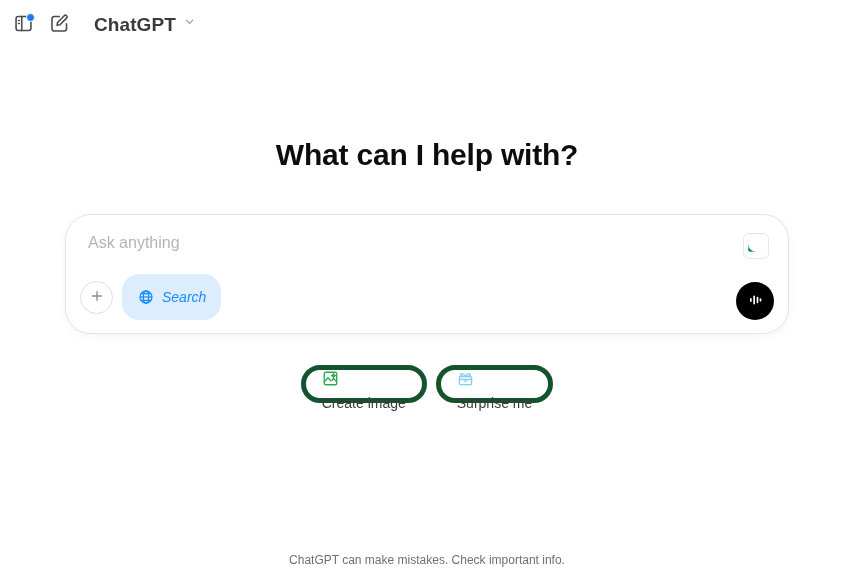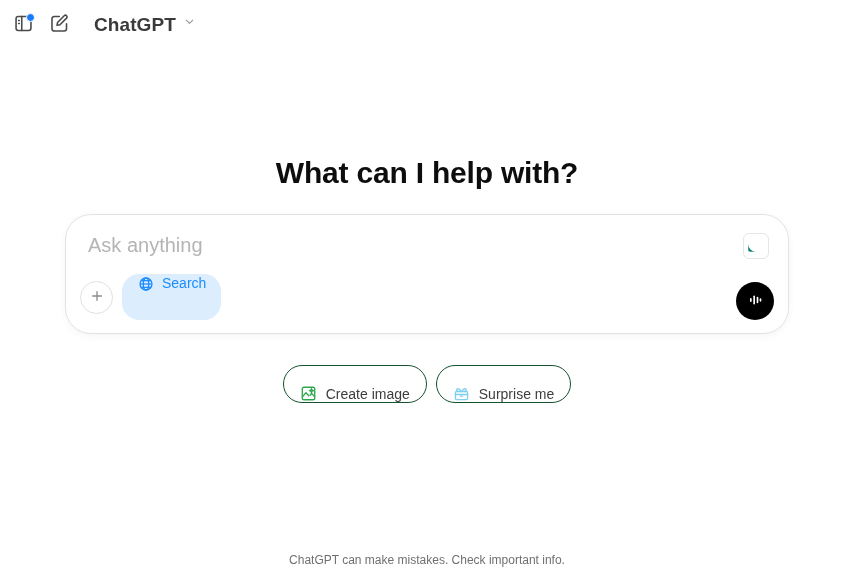--- a/index.html
+++ b/index.html
@@ -68,21 +68,21 @@
 
   
   .main {
     position: absolute;
     top: 50px; left: 0;
     width: 854px;
     height: 490px;
   }
   .headline {
     position: absolute;
-    top: 106px;
+    top: 88px;
     left: 0;
     width: 854px;
     text-align: center;
     font-size: 30px;
     font-weight: 700;
     color: #0d0d0d;
     letter-spacing: -0.2px;
   }
 
   
@@ -94,21 +94,21 @@
     height: 120px;
     background: #ffffff;
     border: 1px solid #e3e3e3;
     border-radius: 26px;
     box-shadow: 0 2px 8px rgba(0,0,0,0.045);
   }
   .placeholder {
     position: absolute;
     top: 19px;
     left: 22px;
-    font-size: 20px;
+    font-size: 16px;
     color: #b4b4b4;
     user-select: none;
   }
   .grammarly {
     position: absolute;
     top: 18px;
     right: 19px;
     width: 26px;
     height: 26px;
     border: 1px solid #e6e6e6;
@@ -136,29 +136,30 @@
     display: flex;
     align-items: center;
     justify-content: center;
     cursor: pointer;
     padding: 0;
   }
   .tool-pill {
     height: 46px;
     border-radius: 17px;
     display: flex;
-    align-items: flex-start;
+    align-items: center;
     gap: 7px;
     padding: 0 14px;
     font-size: 14px;
     cursor: pointer;
     border: 1px solid #e0e0e0;
     background: #ffffff;
     color: #3d3d3d;
     white-space: nowrap;
+    font-style: italic;
   }
   .tool-pill.active {
     background: #dcedfd;
     border-color: #dcedfd;
     color: #1a8cff;
   }
   .voice-btn {
     position: absolute;
     right: 14px;
     bottom: 13px;
@@ -181,30 +182,31 @@
     left: 0;
     width: 854px;
     display: flex;
     justify-content: center;
     align-items: center;
     gap: 9px;
   }
   .chip {
     height: 38px;
     border-radius: 19px;
-    border: 1px solid #14532d;
-    background: #ffffff;
-    display: flex;
-    align-items: flex-end;
+    border: 5px solid #14532d;
+    background: #ffffff;
+    display: flex;
+    align-items: flex-start;
     gap: 8px;
     padding: 0 16px;
     font-size: 14px;
     color: #3d3d3d;
     cursor: pointer;
     white-space: nowrap;
+    flex-direction: column;
   }
   .chip-ico {
     display: flex;
     align-items: center;
     justify-content: center;
     width: 18px;
     height: 18px;
   }
 
   

